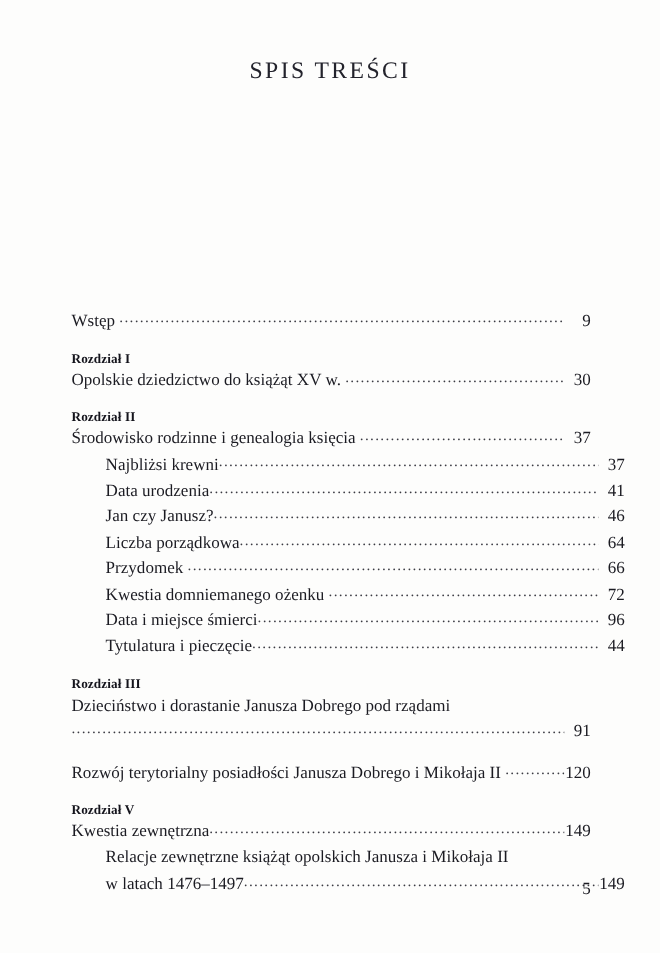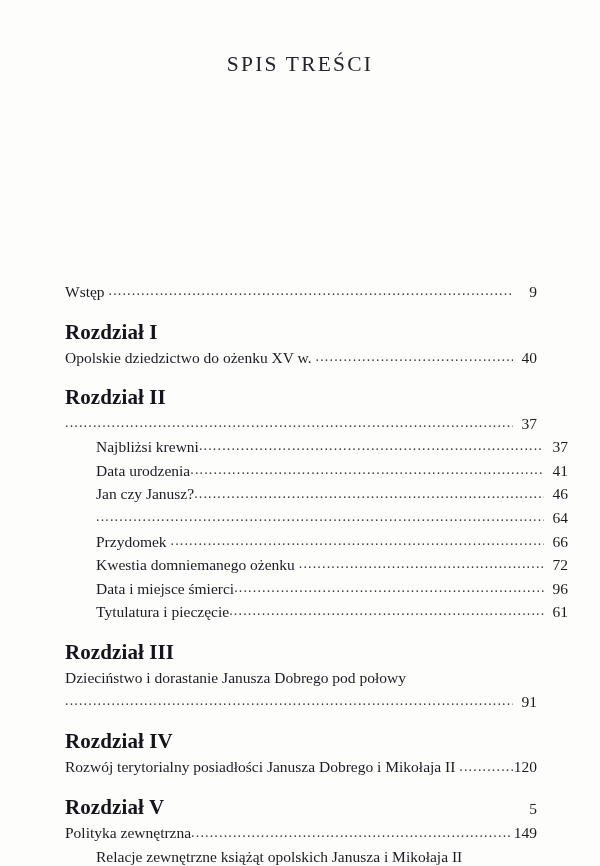--- a/index.html
+++ b/index.html
@@ -44,31 +44,31 @@
     left: 65px;
     width: 472px;
   }
 
   .toc-group {
     margin-bottom: 14px;
   }
   .toc-group:last-child { margin-bottom: 16px; }
 
   .chapter-label {
-    font-size: 21px;
+    font-size: 12px;
     font-weight: bold;
     color: #14141c;
     line-height: 1.35;
     letter-spacing: 0.1px;
   }
 
   
   .entry {
     display: flex;
-    align-items: center;
+    align-items: flex-start;
     width: 100%;
     font-size: 15.5px;
     line-height: 1.52;
     color: #1b1b22;
   }
 
   .entry .etext {
     white-space: pre;
     flex: 0 0 auto;
     max-width: 430px;
@@ -129,47 +129,49 @@
       <div class="toc-group">
         <div class="entry level-main">
           <span class="etext">Wstęp </span>
           <span class="leader">...........................................................................................................................................</span>
           <span class="epage">9</span>
         </div>
       </div>
       <div class="toc-group">
         <div class="chapter-label">Rozdział I</div>
         <div class="entry level-main">
-          <span class="etext">Opolskie dziedzictwo do ożenku XV w. </span>
-          <span class="leader">...........................................................................................................................................</span>
-          <span class="epage">40</span>
+          <span class="etext">Opolskie dziedzictwo do książąt XV w. </span>
+          <span class="leader">...........................................................................................................................................</span>
+          <span class="epage">30</span>
         </div>
       </div>
       <div class="toc-group">
         <div class="chapter-label">Rozdział II</div>
         <div class="entry level-main">
+          <span class="etext">Środowisko rodzinne i genealogia księcia </span>
           <span class="leader">...........................................................................................................................................</span>
           <span class="epage">37</span>
         </div>
         <div class="entry level-sub">
           <span class="etext">Najbliżsi krewni</span>
           <span class="leader">...........................................................................................................................................</span>
           <span class="epage">37</span>
         </div>
         <div class="entry level-sub">
           <span class="etext">Data urodzenia</span>
           <span class="leader">...........................................................................................................................................</span>
           <span class="epage">41</span>
         </div>
         <div class="entry level-sub">
           <span class="etext">Jan czy Janusz?</span>
           <span class="leader">...........................................................................................................................................</span>
           <span class="epage">46</span>
         </div>
         <div class="entry level-sub">
+          <span class="etext">Liczba porządkowa</span>
           <span class="leader">...........................................................................................................................................</span>
           <span class="epage">64</span>
         </div>
         <div class="entry level-sub">
           <span class="etext">Przydomek </span>
           <span class="leader">...........................................................................................................................................</span>
           <span class="epage">66</span>
         </div>
         <div class="entry level-sub">
           <span class="etext">Kwestia domniemanego ożenku </span>
@@ -177,43 +179,42 @@
           <span class="epage">72</span>
         </div>
         <div class="entry level-sub">
           <span class="etext">Data i miejsce śmierci</span>
           <span class="leader">...........................................................................................................................................</span>
           <span class="epage">96</span>
         </div>
         <div class="entry level-sub">
           <span class="etext">Tytulatura i pieczęcie</span>
           <span class="leader">...........................................................................................................................................</span>
-          <span class="epage">61</span>
+          <span class="epage">44</span>
         </div>
       </div>
       <div class="toc-group">
         <div class="chapter-label">Rozdział III</div>
-        <div class="entry-cont level-main">Dzieciństwo i dorastanie Janusza Dobrego pod połowy</div>
+        <div class="entry-cont level-main">Dzieciństwo i dorastanie Janusza Dobrego pod rządami</div>
         <div class="entry level-main">
           <span class="leader">...........................................................................................................................................</span>
           <span class="epage">91</span>
         </div>
       </div>
       <div class="toc-group">
-        <div class="chapter-label">Rozdział IV</div>
         <div class="entry level-main">
           <span class="etext">Rozwój terytorialny posiadłości Janusza Dobrego i Mikołaja II </span>
           <span class="leader">...........................................................................................................................................</span>
           <span class="epage">120</span>
         </div>
       </div>
       <div class="toc-group">
         <div class="chapter-label">Rozdział V</div>
         <div class="entry level-main">
-          <span class="etext">Polityka zewnętrzna</span>
+          <span class="etext">Kwestia zewnętrzna</span>
           <span class="leader">...........................................................................................................................................</span>
           <span class="epage">149</span>
         </div>
         <div class="entry-cont level-sub">Relacje zewnętrzne książąt opolskich Janusza i Mikołaja II</div>
         <div class="entry level-sub">
           <span class="etext">w latach 1476–1497</span>
           <span class="leader">...........................................................................................................................................</span>
           <span class="epage">149</span>
         </div>
       </div>

